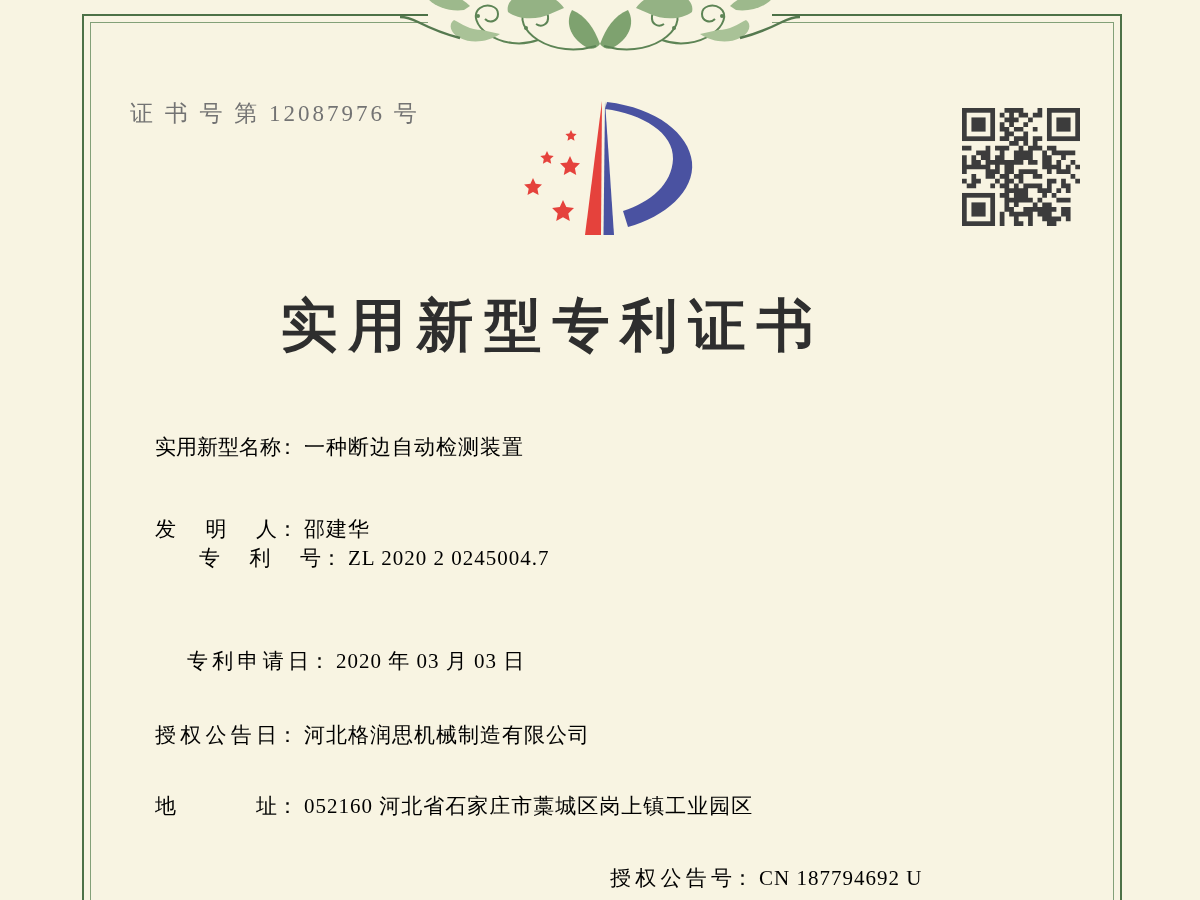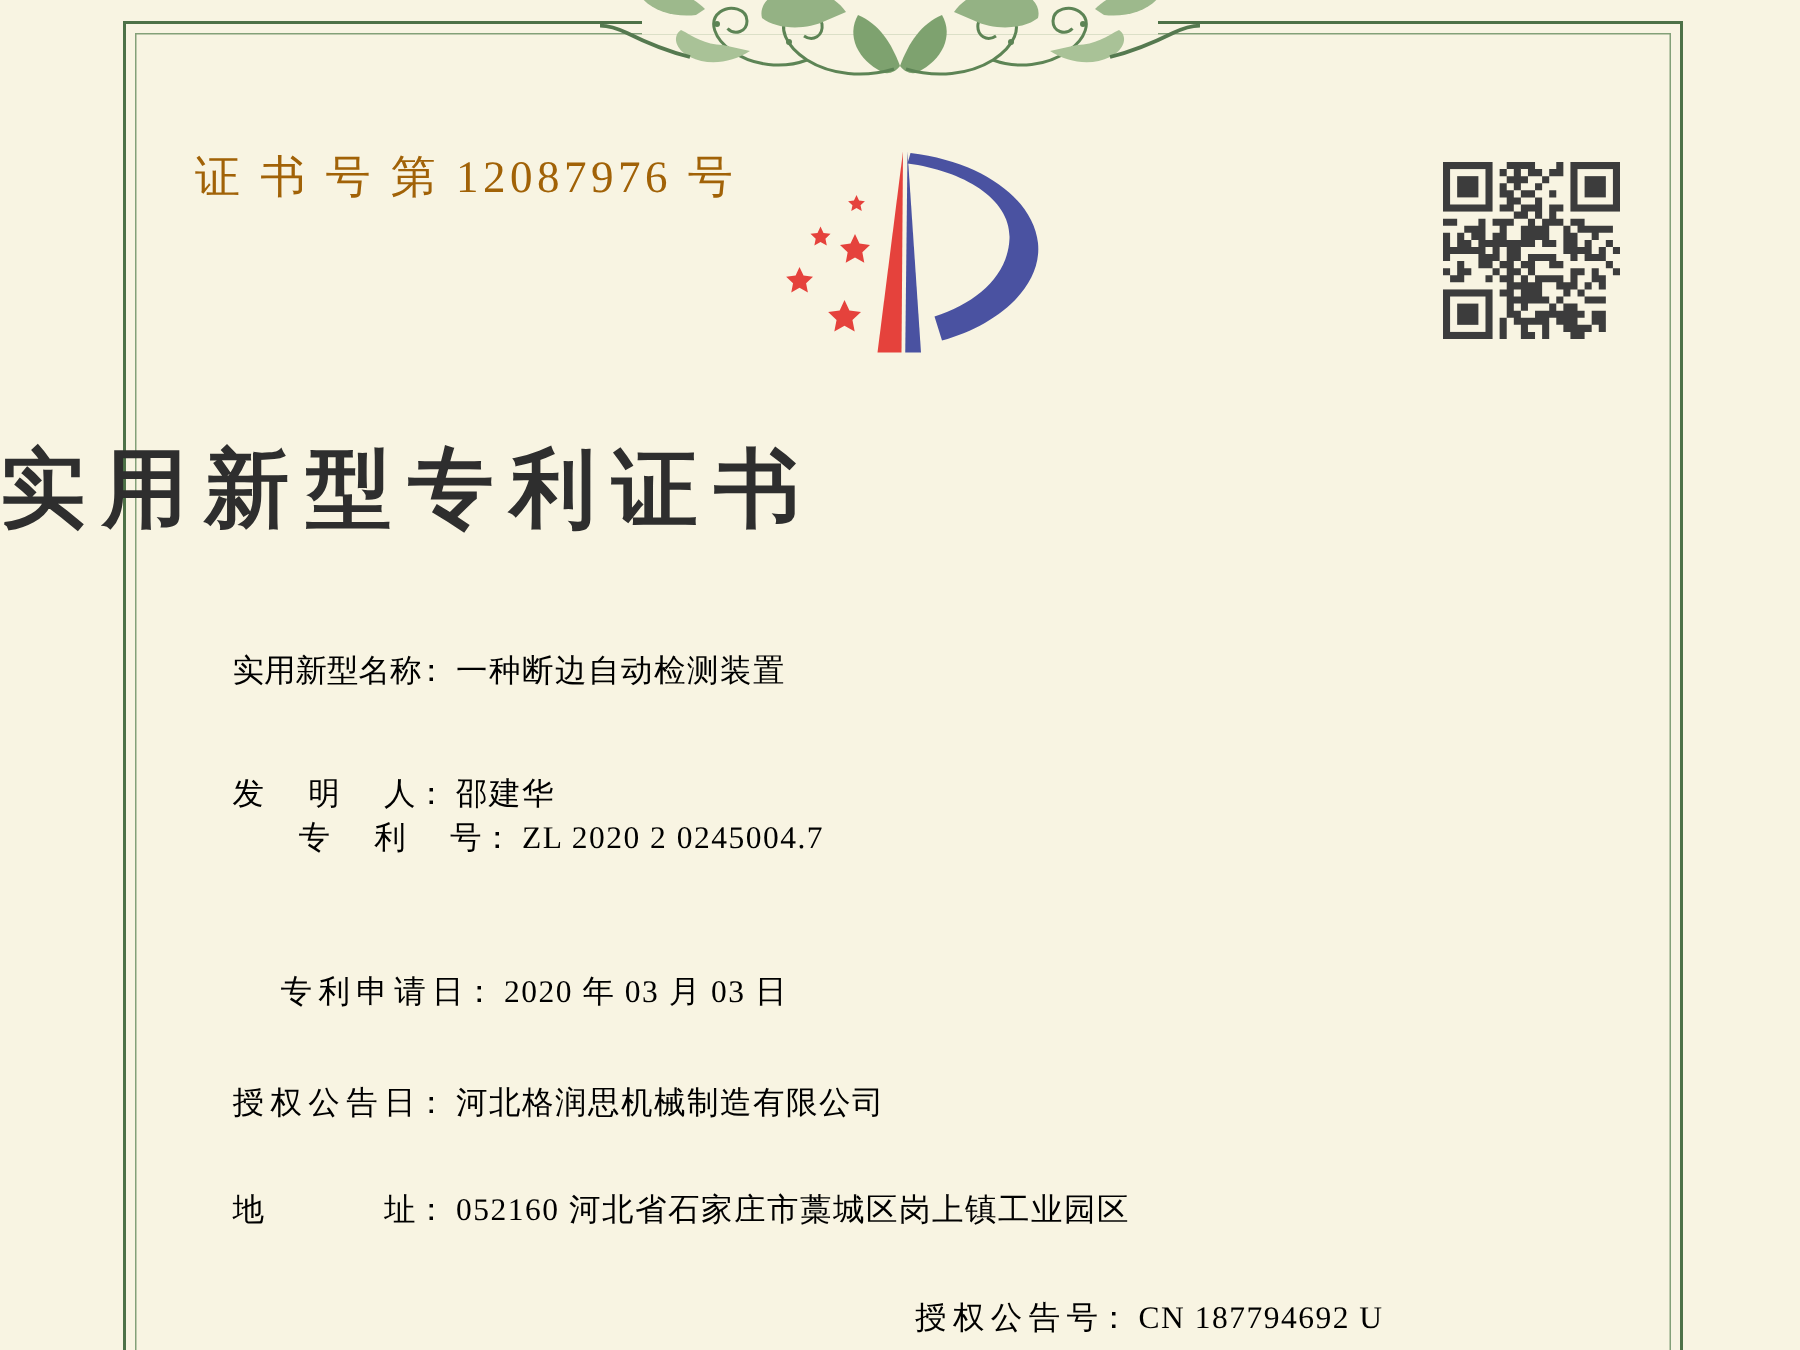--- a/index.html
+++ b/index.html
@@ -14,27 +14,27 @@
     position:absolute; left:82px; top:14px; width:1040px; height:920px;
     border:2.5px solid #4d7147;
   }
   .border-inner {
     position:absolute; left:90px; top:22px; width:1024px; height:912px;
     border:1px solid #83a078;
   }
   .ornament { position:absolute; left:400px; top:0; width:400px; height:58px; }
   .cert-number {
     position:absolute; left:130px; top:98px;
-    font-size:30px; letter-spacing:3px; color:#a16207;
+    font-size:23px; letter-spacing:3px; color:#737373;
   }
   .logo { position:absolute; left:515px; top:90px; width:200px; height:160px; }
   .qr { position:absolute; left:962px; top:108px; width:118px; height:118px; }
   .title {
     position:absolute; left:0; top:288px; width:1105px;
-    text-align:left; font-size:57px; font-weight:600;
+    text-align:center; font-size:57px; font-weight:600;
     letter-spacing:11px; color:#2e2e2e;
   }
   .row { position:absolute; left:155px; font-size:21px; white-space:nowrap; color:#000000; }
   .r1 { top:433px; } .r2 { top:515px; } .r3 { top:544px;margin-left:44px; }
   .r4 { top:647px;margin-left:32px; } .r5 { top:721px; } .r6 { top:792px; } .r7 { top:864px; }
   .flabel {
     display:inline-block; width:122px;
     text-align:justify; text-align-last:justify;
     vertical-align:top;
   }

